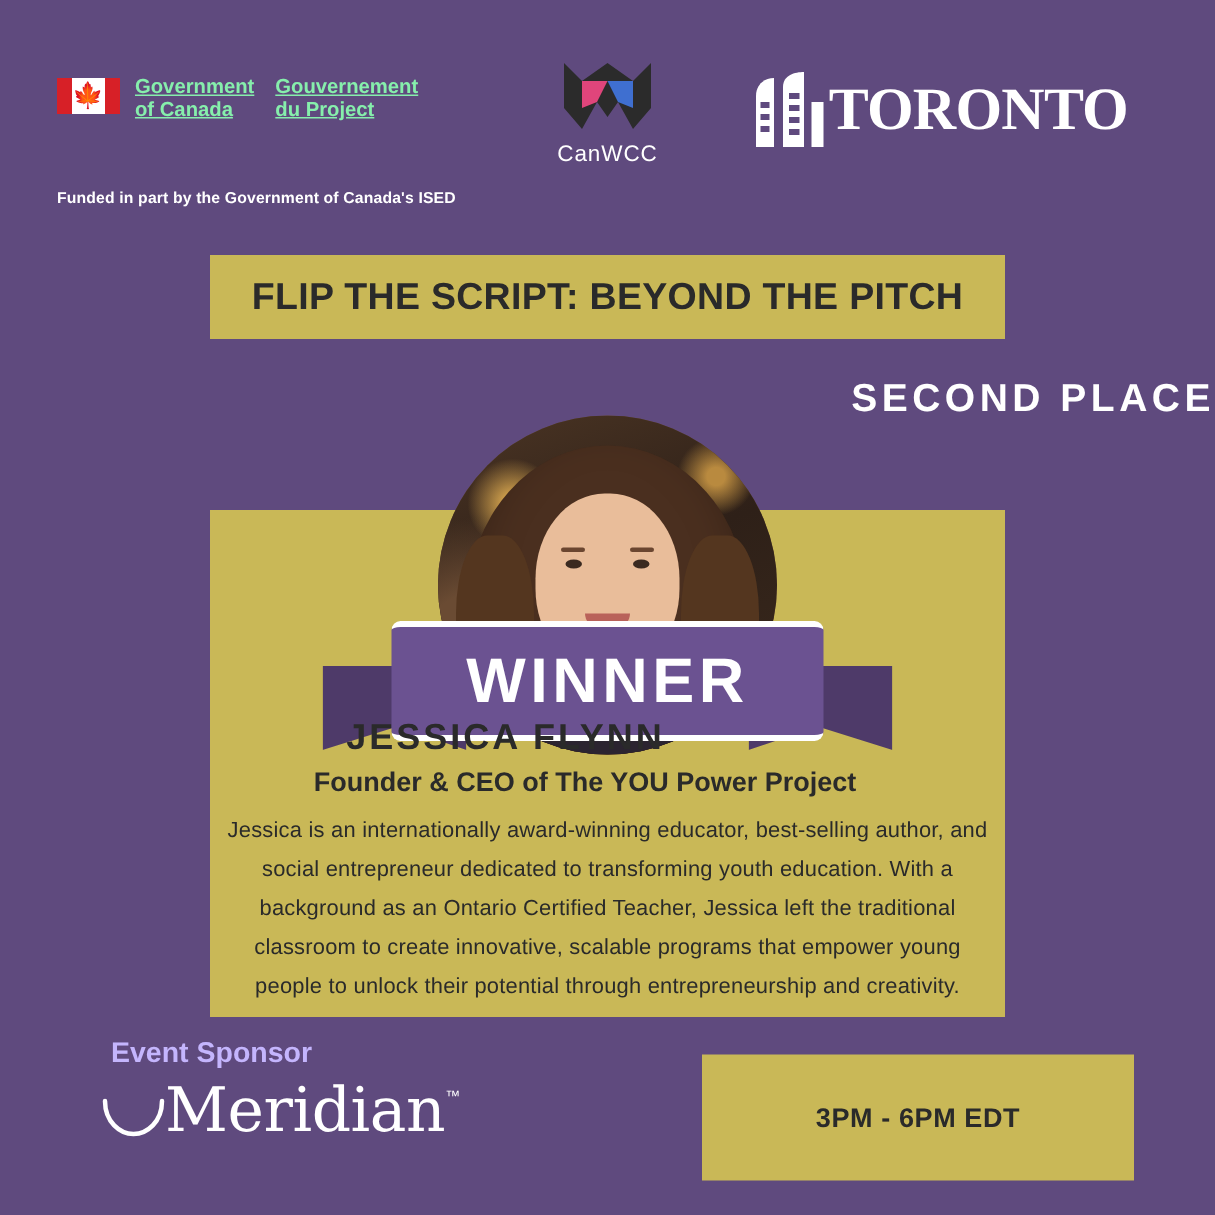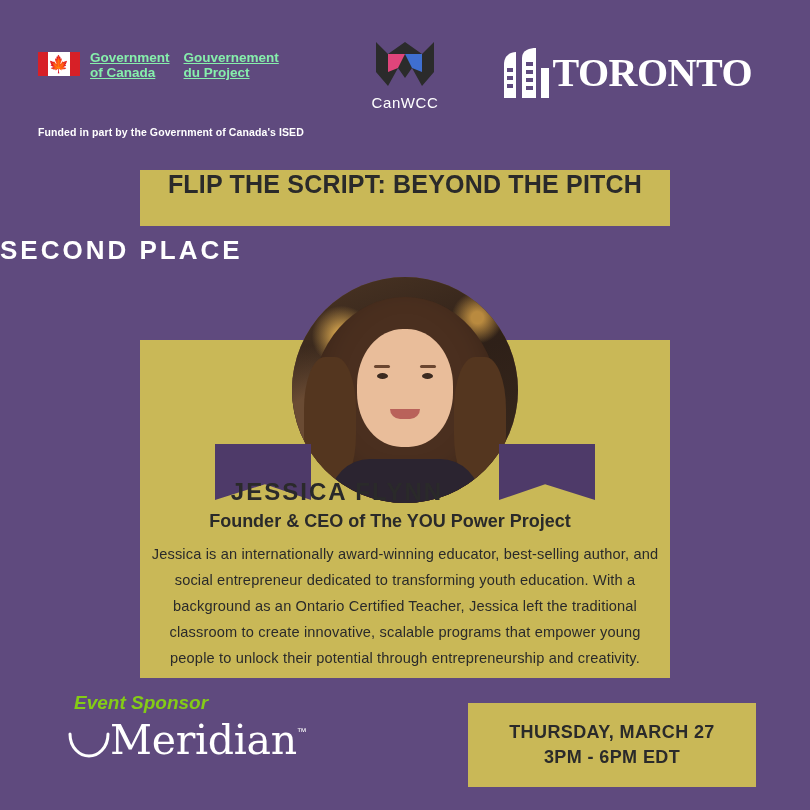--- a/index.html
+++ b/index.html
@@ -126,38 +126,38 @@
 
   
   .title-bar {
     position: absolute;
     left: 140px;
     top: 170px;
     width: 530px;
     height: 56px;
     background: #c9b857;
     display: flex;
-    align-items: flex-start;
+    align-items: center;
     justify-content: center;
   }
   .title-bar span {
     color: #2a2a2a;
     font-size: 25px;
     font-weight: 700;
     letter-spacing: .2px;
     white-space: nowrap;
   }
 
   
   .subtitle {
     position: absolute;
     left: 0;
-    top: 235px;
+    top: 250px;
     width: 810px;
-    text-align: left;
+    text-align: right;
     color: #ffffff;
     font-size: 26px;
     font-weight: 700;
     letter-spacing: 3px;
   }
 
   
   .card {
     position: absolute;
     left: 140px;
@@ -340,24 +340,23 @@
     font-size: 14.6px;
     line-height: 26px;
     letter-spacing: .15px;
   }
 
   
   .sponsor-label {
     position: absolute;
     left: 74px;
     top: 692px;
-    color: #84cc16;
+    color: #c4b5fd;
     font-size: 19px;
     font-weight: 700;
-    font-style: italic;
   }
   .sponsor-logo {
     position: absolute;
     left: 68px;
     top: 722px;
     display: flex;
     align-items: flex-start;
   }
   .sponsor-logo .swoosh {
     margin-top: 6px;
@@ -466,33 +465,35 @@
       <div class="eye l"></div>
       <div class="eye r"></div>
       <div class="mouth"></div>
     </div>
     <div class="hs-neck"></div>
   </div>
 
   <div class="ribbon">
     <div class="tail l"></div>
     <div class="tail r"></div>
+    <div class="band">
+      <span>WINNER</span>
+    </div>
   </div>
 
   <div class="winner-name">JESSICA FLYNN</div>
   <div class="winner-role">Founder &amp; CEO of The YOU Power Project</div>
   <div class="winner-bio">Jessica is an internationally award-winning educator, best-selling author, and social entrepreneur dedicated to transforming youth education. With a background as an Ontario Certified Teacher, Jessica left the traditional classroom to create innovative, scalable programs that empower young people to unlock their potential through entrepreneurship and creativity.</div>
 
   <div class="sponsor-label">Event Sponsor</div>
   <div class="sponsor-logo">
     <svg class="swoosh" width="42" height="30" viewBox="0 0 42 30">
       <path d="M2 6 C2 20 12 28 21 28 C30 28 40 20 40 6" fill="none" stroke="#ffffff" stroke-width="3" stroke-linecap="round"></path>
     </svg>
     <div class="name">Meridian</div>
     <div class="tm">™</div>
   </div>
 
   <div class="date-box">
-    <div class="line">THURSDAY, MARCH 27</div>
     <div class="line">3PM - 6PM EDT</div>
   </div>
 
 </div>
 
 </body></html>

